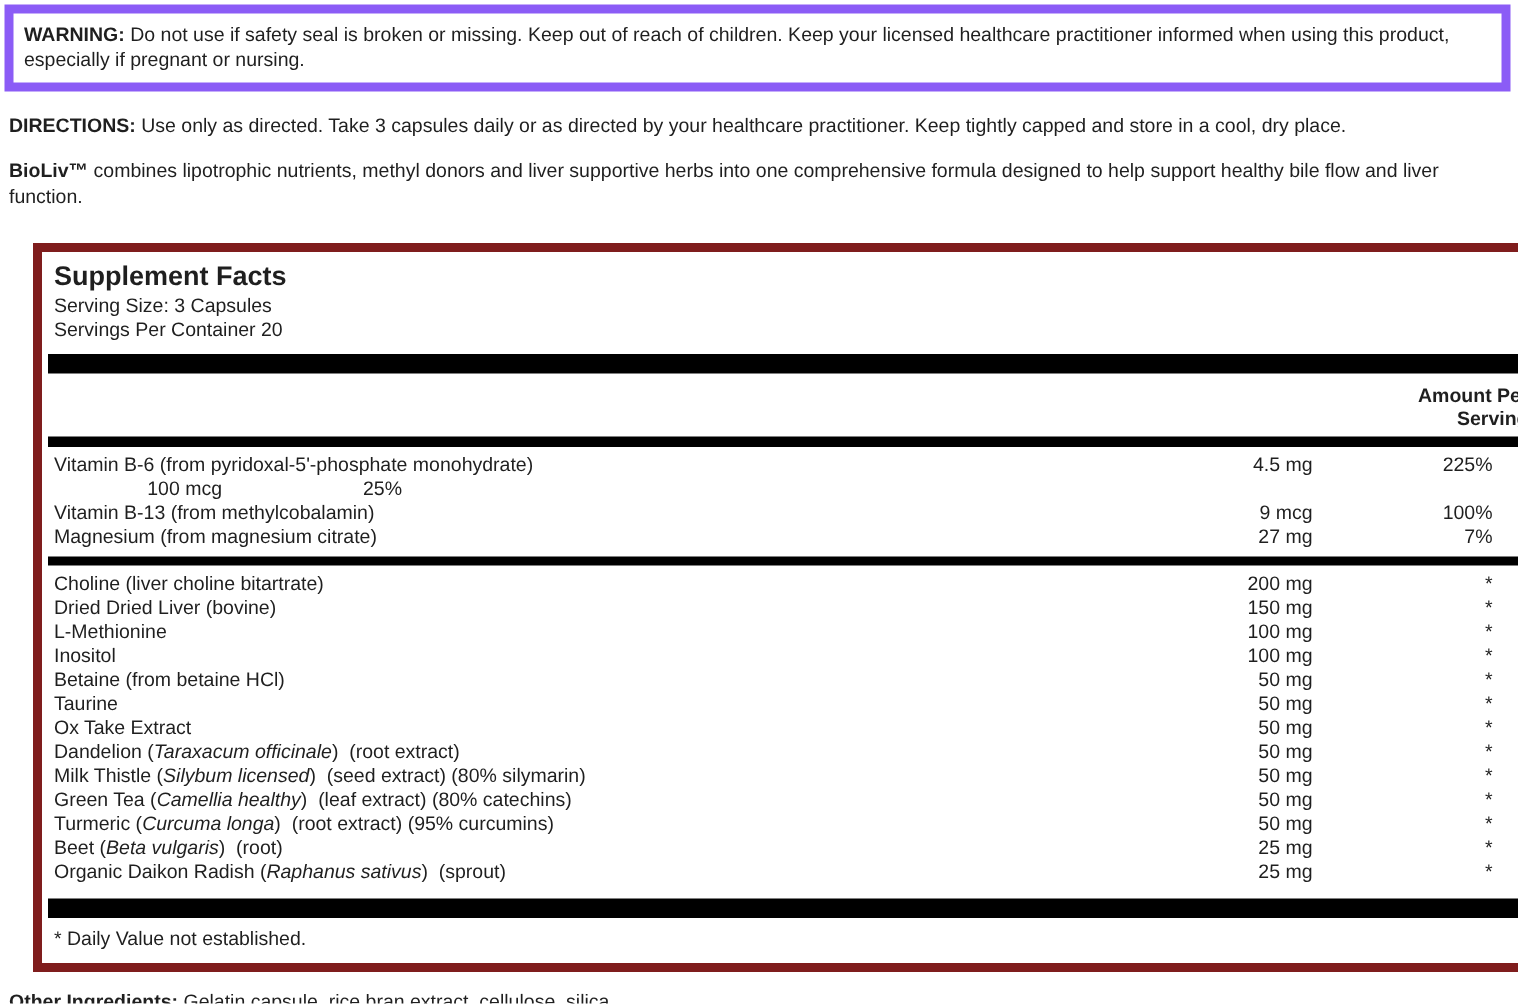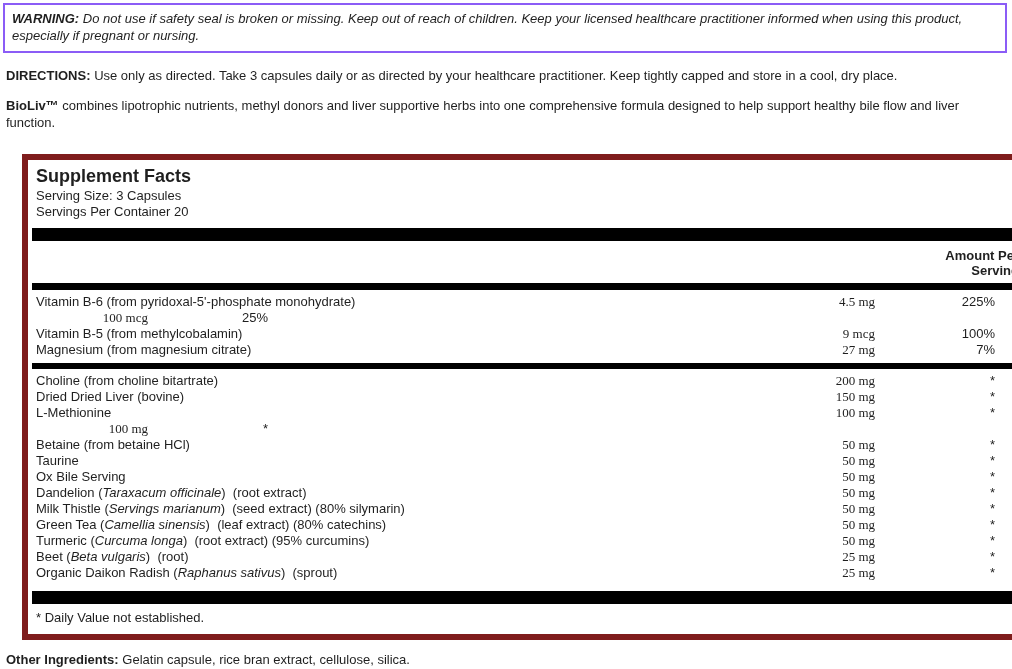--- a/index.html
+++ b/index.html
@@ -5,25 +5,24 @@
   html,body { margin:0; padding:0; background:#ffffff; }
   body {
     width:1012px; height:669px;
     font-family:"Liberation Sans","DejaVu Sans",sans-serif;
     font-size:13px; color:#1f1f1f;
     -webkit-font-smoothing:antialiased;
   }
   .label { padding:3px 4px 0 3px; }
 
   .warning-box {
-    border:2px solid #8b5cf6;
+    border:6px solid #8b5cf6;
     padding:5px 7px 7px 7px;
     line-height:17px;
     margin-right:1px;
-    font-style:italic;
   }
   .para { margin:0; line-height:17px; padding:0 3px; }
   .directions { margin-top:14px; }
   .description { margin-top:13px; }
 
   .facts-box {
     border:6px solid #7f1d1d;
     width:991px;
     margin-top:23px;
     margin-left:19px;
@@ -38,21 +37,21 @@
   .bar-bottom { height:13px; margin-top:10px; }
 
   .hdr { display:flex; font-weight:bold; line-height:15px; margin-top:7px; }
   .hdr-spacer { flex:1; }
   .hdr-amt { width:140px; text-align:right; white-space:pre-line; }
   .hdr-dv  { width:110px; text-align:center; white-space:pre-line; padding-right:24px; }
 
   .rows { margin-top:4px; }
   .row { display:flex; line-height:16px; }
   .cell-name { flex:1; padding-left:8px; white-space:pre-wrap; }
-  .cell-amt  { width:120px; text-align:right;font-family:Liberation Serif, serif; }
+  .cell-amt  { width:120px; text-align:right; }
   .cell-dv   { width:120px; text-align:right; padding-right:24px; }
 
   .footnote { padding:6px 8px 8px 8px; line-height:16px; }
 
   .other { margin-top:11px; }
 </style>
 </head>
 <body>
 
 <div class="label">
@@ -91,80 +90,81 @@
         <div class="row">
           <div class="cell-name">Vitamin B-6 (from pyridoxal-5'-phosphate monohydrate)</div>
           <div class="cell-amt">4.5 mg</div>
           <div class="cell-dv">225%</div>
         </div>
         <div class="row">
           <div class="cell-amt">100 mcg</div>
           <div class="cell-dv">25%</div>
         </div>
         <div class="row">
-          <div class="cell-name">Vitamin B-5 (from methylcobalamin)</div>
+          <div class="cell-name">Vitamin B-13 (from methylcobalamin)</div>
           <div class="cell-amt">9 mcg</div>
           <div class="cell-dv">100%</div>
         </div>
         <div class="row">
           <div class="cell-name">Magnesium (from magnesium citrate)</div>
           <div class="cell-amt">27 mg</div>
           <div class="cell-dv">7%</div>
         </div>
       </div>
 
     <div class="bar bar-thin" style="background: rgb(0, 0, 0);"></div>
 
     <div class="rows" id="rows-star">
         <div class="row">
-          <div class="cell-name">Choline (from choline bitartrate)</div>
+          <div class="cell-name">Choline (liver choline bitartrate)</div>
           <div class="cell-amt">200 mg</div>
           <div class="cell-dv">*</div>
         </div>
         <div class="row">
           <div class="cell-name">Dried Dried Liver (bovine)</div>
           <div class="cell-amt">150 mg</div>
           <div class="cell-dv">*</div>
         </div>
         <div class="row">
           <div class="cell-name">L-Methionine</div>
           <div class="cell-amt">100 mg</div>
           <div class="cell-dv">*</div>
         </div>
         <div class="row">
+          <div class="cell-name">Inositol</div>
           <div class="cell-amt">100 mg</div>
           <div class="cell-dv">*</div>
         </div>
         <div class="row">
           <div class="cell-name">Betaine (from betaine HCl)</div>
           <div class="cell-amt">50 mg</div>
           <div class="cell-dv">*</div>
         </div>
         <div class="row">
           <div class="cell-name">Taurine</div>
           <div class="cell-amt">50 mg</div>
           <div class="cell-dv">*</div>
         </div>
         <div class="row">
-          <div class="cell-name">Ox Bile Serving</div>
+          <div class="cell-name">Ox Take Extract</div>
           <div class="cell-amt">50 mg</div>
           <div class="cell-dv">*</div>
         </div>
         <div class="row">
           <div class="cell-name">Dandelion (<i>Taraxacum officinale</i>)  (root extract)</div>
           <div class="cell-amt">50 mg</div>
           <div class="cell-dv">*</div>
         </div>
         <div class="row">
-          <div class="cell-name">Milk Thistle (<i>Servings marianum</i>)  (seed extract) (80% silymarin)</div>
+          <div class="cell-name">Milk Thistle (<i>Silybum licensed</i>)  (seed extract) (80% silymarin)</div>
           <div class="cell-amt">50 mg</div>
           <div class="cell-dv">*</div>
         </div>
         <div class="row">
-          <div class="cell-name">Green Tea (<i>Camellia sinensis</i>)  (leaf extract) (80% catechins)</div>
+          <div class="cell-name">Green Tea (<i>Camellia healthy</i>)  (leaf extract) (80% catechins)</div>
           <div class="cell-amt">50 mg</div>
           <div class="cell-dv">*</div>
         </div>
         <div class="row">
           <div class="cell-name">Turmeric (<i>Curcuma longa</i>)  (root extract) (95% curcumins)</div>
           <div class="cell-amt">50 mg</div>
           <div class="cell-dv">*</div>
         </div>
         <div class="row">
           <div class="cell-name">Beet (<i>Beta vulgaris</i>)  (root)</div>

